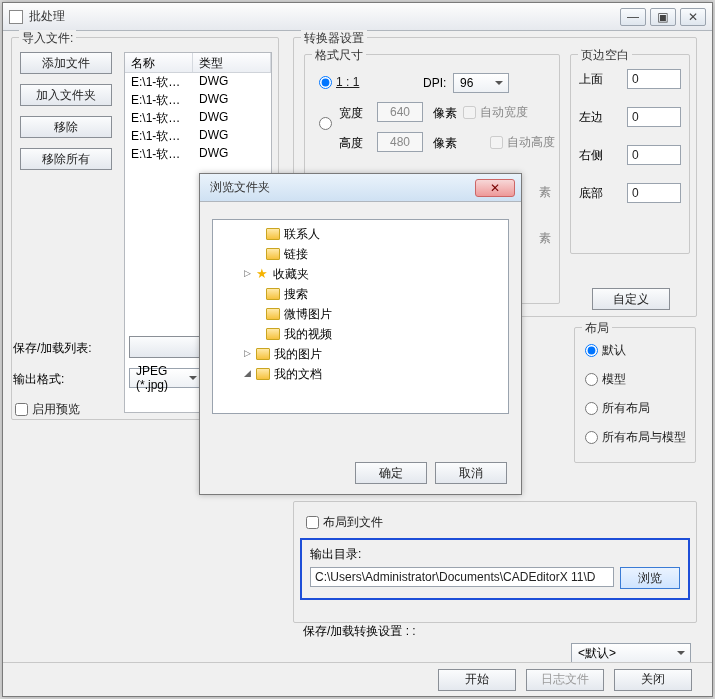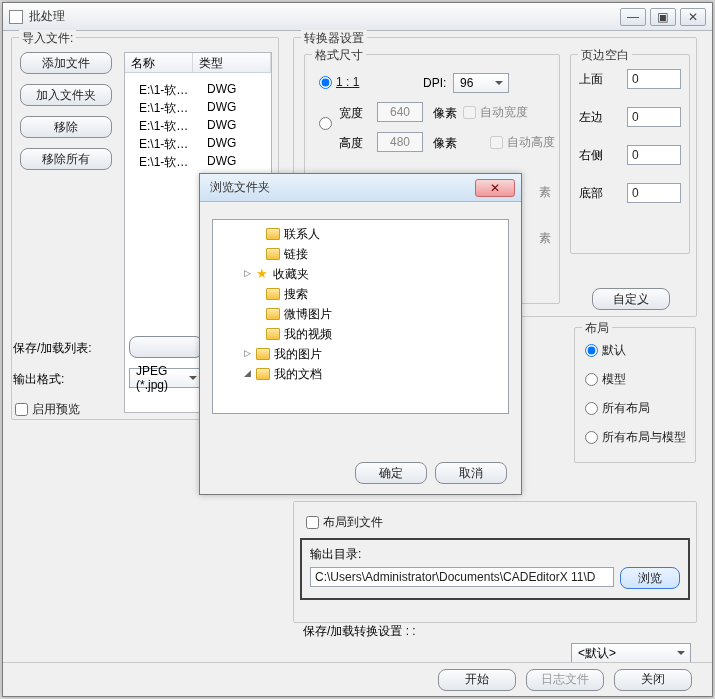--- a/index.html
+++ b/index.html
@@ -7,36 +7,36 @@
 .window { position: absolute; background: #fff; border: 1px solid #7a7a7a; box-shadow: 0 0 6px rgba(0,0,0,.25); }
 .main-window { left: 2px; top: 2px; width: 711px; height: 695px; background: #f0f0f0; }
 .titlebar { height: 28px; background: linear-gradient(#fdfdfd,#e6e9ee); border-bottom: 1px solid #b0b6bd; display: flex; align-items: center; padding: 0 6px; }
 .title-icon { width: 14px; height: 14px; border: 1px solid #888; margin-right: 6px; background: #fff; }
 .title-text { flex: 1; color: #333; }
 .winbtn { width: 26px; height: 18px; border: 1px solid #9aa3ae; background: linear-gradient(#f9fbfd,#dfe6ee); margin-left: 4px; display: flex; align-items: center; justify-content: center; color: #444; border-radius: 2px; }
 .winbtn.active { background: linear-gradient(#f7d7d7,#e99); border-color: #c66; color: #700; }
 .content { position: absolute; inset: 28px 8px 8px 8px; }
 .groupbox { position: absolute; border: 1px solid #c8c8c8; border-radius: 2px; }
 .groupbox > .legend { position: absolute; top: -8px; left: 7px; background: #f0f0f0; padding: 0 3px; color: #333; }
-.btn { display: inline-flex; align-items: center; justify-content: center; height: 22px; border: 1px solid #8a8f96; background: linear-gradient(#fbfcfd,#e4e8ee); border-radius: 8px; padding: 0 4px; color: #222; }
+.btn { display: inline-flex; align-items: center; justify-content: center; height: 22px; border: 1px solid #8a8f96; background: linear-gradient(#fbfcfd,#e4e8ee); border-radius: 0; padding: 0 4px; color: #222; }
 .btn-wide { width: 92px; }
 .input { border: 1px solid #9aa3ae; background: #fff; height: 20px; padding: 0 4px; color: #222; }
 .input[readonly] { color: #888; background: #f7f7f7; }
 .table { position: absolute; border: 1px solid #b5b9bf; background: #fff; overflow: hidden; }
 .table-head { display: flex; background: linear-gradient(#fdfdfe,#eceff4); border-bottom: 1px solid #cfd3d9; height: 20px; justify-content: center; }
 .table-head div { padding: 2px 6px; border-right: 1px solid #d5d9df; }
-.table-body { padding: 8px; }
+.table-body { padding: 0; }
 .row { display: flex; height: 18px; }
 .row div { padding: 1px 6px; white-space: nowrap; overflow: hidden; text-overflow: ellipsis; }
 .radio, .check { display: inline-flex; align-items: center; gap: 4px; color: #222; }
 .radio input, .check input { margin: 0; }
 .label-dim { color: #888; }
 .dropdown { border: 1px solid #9aa3ae; background: linear-gradient(#fff,#eef1f5); height: 20px; display: inline-flex; align-items: center; padding: 0 16px 0 6px; position: relative; }
 .dropdown::after { content: ""; position: absolute; right: 5px; top: 7px; border: 4px solid transparent; border-top-color: #555; }
-.redbox { border: 2px solid #404040; }
+.redbox { border: 2px solid #1d4ed8; }
 
 .dialog { left: 199px; top: 173px; width: 323px; height: 322px; background: #f0f0f0; }
 .dialog .titlebar { background: linear-gradient(#eaf3fb,#cfe1f3); }
 .dialog .winbtn { border-radius: 3px; }
 .tree { position: absolute; left: 12px; top: 45px; right: 12px; height: 195px; border: 1px solid #9aa3ae; background: #fff; overflow: auto; padding: 4px 2px; }
 .tree-item { display: flex; align-items: center; height: 20px; padding-left: 10px; gap: 4px; }
 .tree-item .expander { width: 9px; height: 9px; display: inline-block; text-align: center; line-height: 7px; color: #666; font-size: 9px; }
 .folder-icon { width: 14px; height: 12px; display: inline-block; background: linear-gradient(#ffe9a8,#f6c23e); border: 1px solid #caa520; border-radius: 1px; position: relative; }
 .star-icon { width: 13px; height: 13px; display: inline-block; color: #f5b301; font-size: 13px; line-height: 12px; }
 .btnrow { position: absolute; bottom: 10px; right: 14px; display: flex; gap: 8px; justify-content: space-between; }

